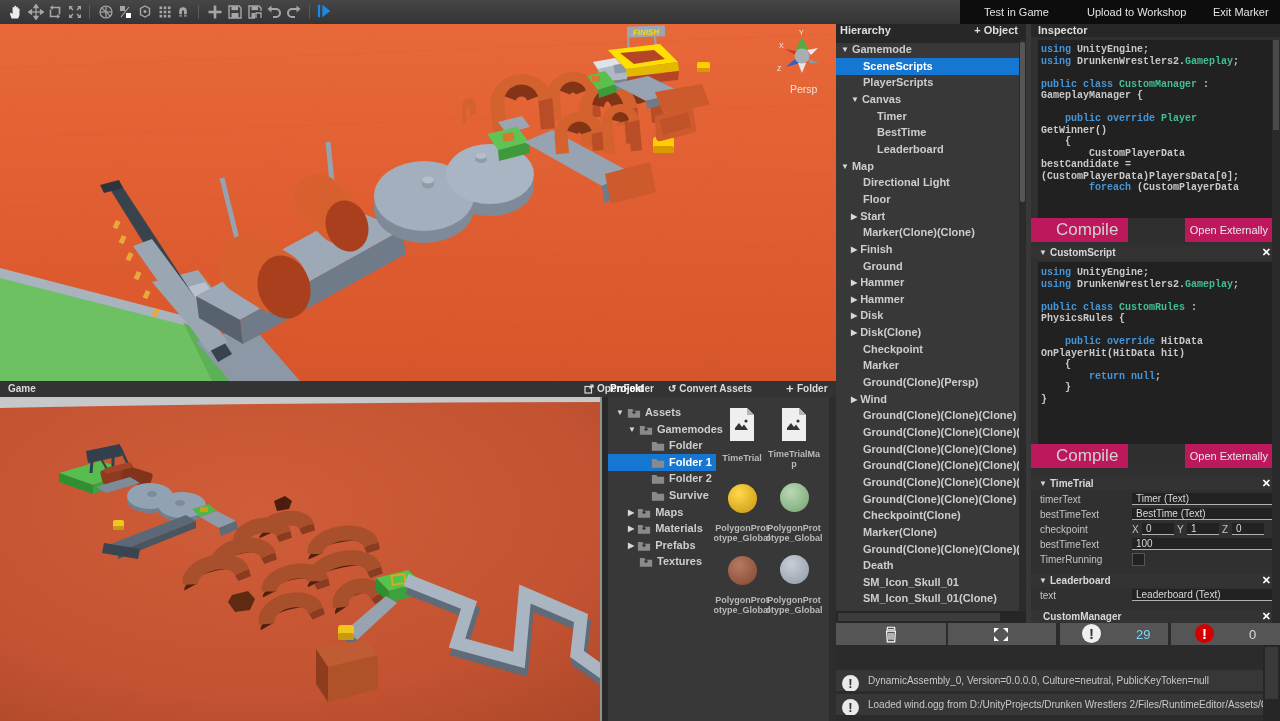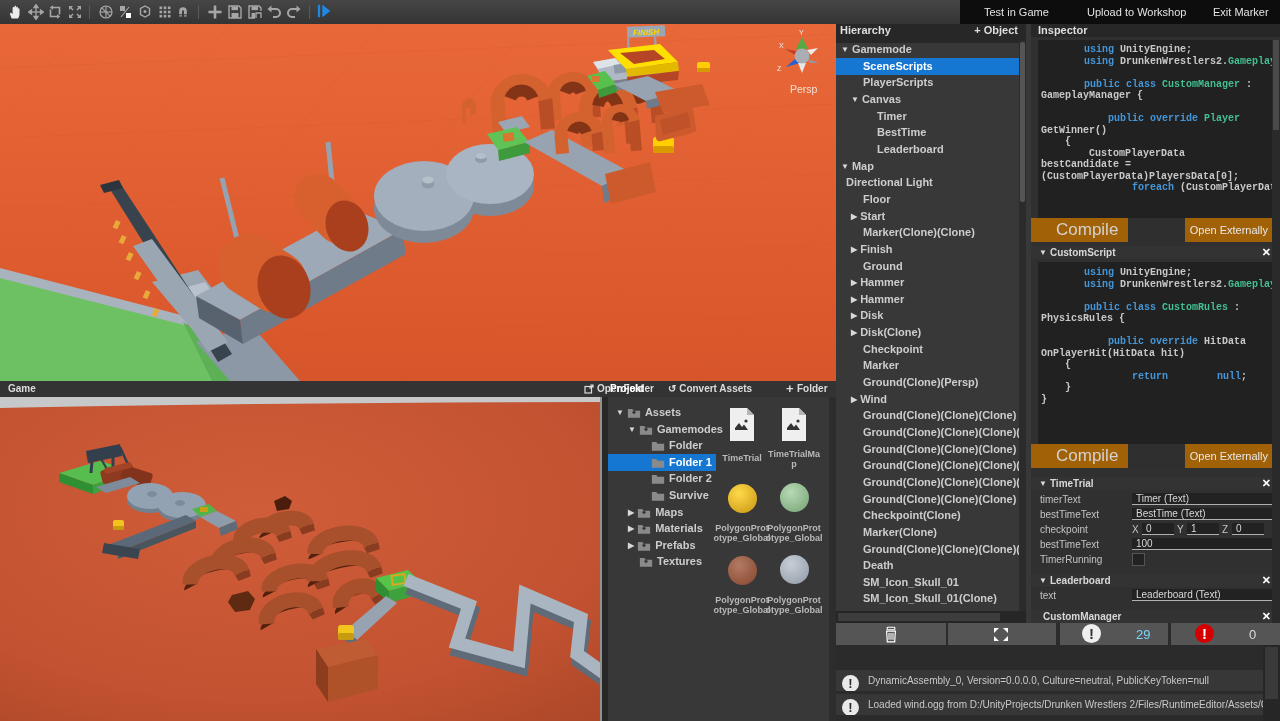--- a/index.html
+++ b/index.html
@@ -15,23 +15,23 @@
   .phead{position:absolute;background:#272727;color:#dedede;font-size:11px;font-weight:bold;}
   .row{position:absolute;box-sizing:border-box;white-space:nowrap;overflow:hidden;color:#cdcdcd;font-size:11px;font-weight:bold;height:17px;line-height:17px;}
   .tri{display:inline-block;font-size:8px;margin-right:3px;vertical-align:1px;color:#d8d8d8;}
   #hier{left:836px;top:24px;width:190px;height:599px;background:#383838;}
   #hierbody{position:absolute;left:0;top:13px;width:183px;height:574px;overflow:hidden;}
   .sel{background:#1677d2;color:#fff;}
   #insp{left:1031px;top:24px;width:249px;height:599px;background:#303030;}
   .code{position:absolute;left:7px;width:234px;background:#212121;
     font-family:"Liberation Mono",monospace;font-size:10px;font-weight:bold;
     color:#c8c8c8;line-height:11.5px;white-space:pre;overflow:hidden;}
-  .kw{color:#4596d8;margin-left:43px;}
+  .kw{color:#4596d8;}
   .ty{color:#43bf92;}
-  .compilerow{position:absolute;left:0;width:249px;height:24px;background:#a16207;}
+  .compilerow{position:absolute;left:0;width:249px;height:24px;background:#be185d;}
   .compilerow .c1{position:absolute;left:25px;top:2px;font-size:17px;color:#d2d2d2;}
   .compilerow .c2{position:absolute;left:97px;top:0;width:57px;height:24px;background:#2f2f2f;}
   .compilerow .c3{position:absolute;right:12px;top:6px;font-size:11px;color:#e8e8e8;}
   .sechead{position:absolute;left:0;width:249px;height:13px;background:#333333;color:#d8d8d8;
      font-size:10px;font-weight:bold;line-height:13px;}
   .sechead .x{position:absolute;right:9px;top:0;color:#fff;font-size:11px;font-weight:bold;}
   .flabel{position:absolute;left:9px;color:#c3c3c3;font-size:10px;height:11px;line-height:11px;}
   .ffield{position:absolute;left:101px;height:11px;line-height:11px;background:#222;
      border-bottom:1px solid #b0b0b0;color:#d8d8d8;font-size:10px;padding-left:4px;}
   #assets{left:608px;top:397px;width:228px;height:324px;background:#383838;}
@@ -465,21 +465,21 @@
     </div>
     <div id="hierbody">
         <div class="row" style="left:0;top:4.0px;width:184px;padding-left:5px"><span class="tri">▼</span>Gamemode</div>
 <div class="row sel" style="left:0;top:20.6px;width:184px;padding-left:27px">SceneScripts</div>
 <div class="row" style="left:0;top:37.3px;width:184px;padding-left:27px">PlayerScripts</div>
 <div class="row" style="left:0;top:53.9px;width:184px;padding-left:15px"><span class="tri">▼</span>Canvas</div>
 <div class="row" style="left:0;top:70.6px;width:184px;padding-left:41px">Timer</div>
 <div class="row" style="left:0;top:87.2px;width:184px;padding-left:41px">BestTime</div>
 <div class="row" style="left:0;top:103.9px;width:184px;padding-left:41px">Leaderboard</div>
 <div class="row" style="left:0;top:120.6px;width:184px;padding-left:5px"><span class="tri">▼</span>Map</div>
-<div class="row" style="left:0;top:137.2px;width:184px;padding-left:10px">Directional Light</div>
+<div class="row" style="left:0;top:137.2px;width:184px;padding-left:27px">Directional Light</div>
 <div class="row" style="left:0;top:153.9px;width:184px;padding-left:27px">Floor</div>
 <div class="row" style="left:0;top:170.5px;width:184px;padding-left:15px"><span class="tri">▶</span>Start</div>
 <div class="row" style="left:0;top:187.2px;width:184px;padding-left:27px">Marker(Clone)(Clone)</div>
 <div class="row" style="left:0;top:203.8px;width:184px;padding-left:15px"><span class="tri">▶</span>Finish</div>
 <div class="row" style="left:0;top:220.5px;width:184px;padding-left:27px">Ground</div>
 <div class="row" style="left:0;top:237.1px;width:184px;padding-left:15px"><span class="tri">▶</span>Hammer</div>
 <div class="row" style="left:0;top:253.8px;width:184px;padding-left:15px"><span class="tri">▶</span>Hammer</div>
 <div class="row" style="left:0;top:270.4px;width:184px;padding-left:15px"><span class="tri">▶</span>Disk</div>
 <div class="row" style="left:0;top:287.1px;width:184px;padding-left:15px"><span class="tri">▶</span>Disk(Clone)</div>
 <div class="row" style="left:0;top:303.7px;width:184px;padding-left:27px">Checkpoint</div>

